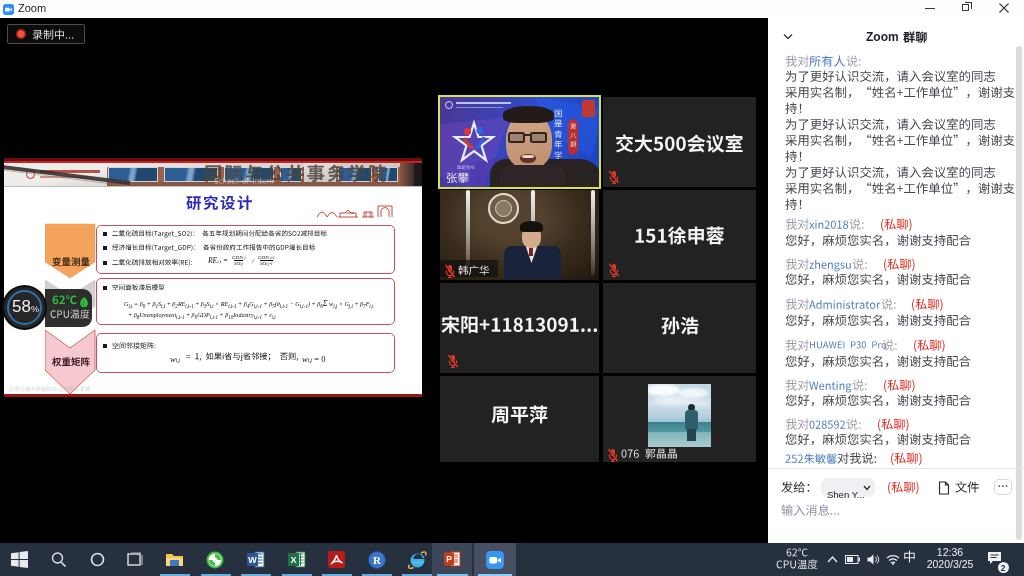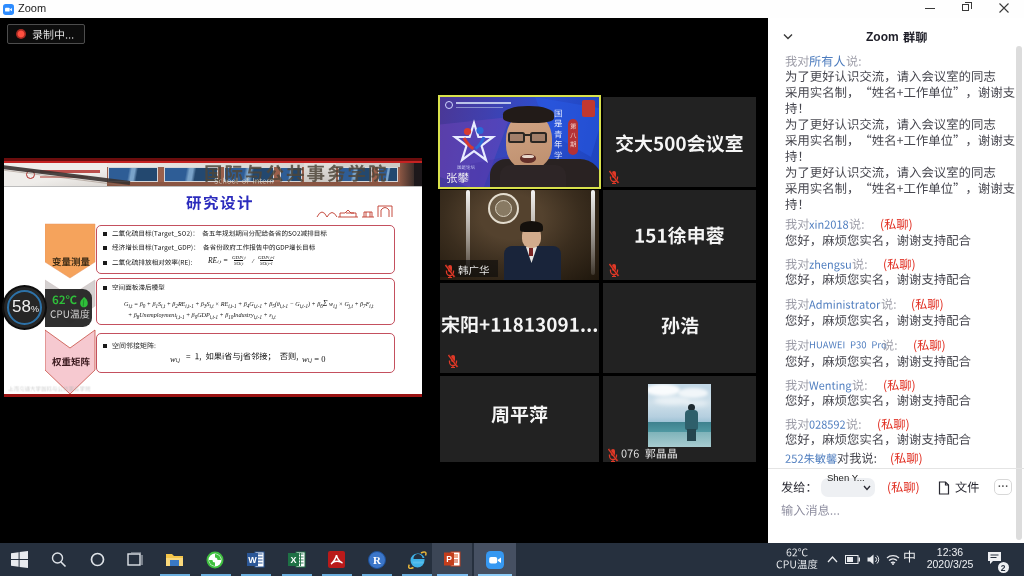--- a/index.html
+++ b/index.html
@@ -1490,21 +1490,21 @@
 <div style="position:absolute;left:781.0px;top:481.0px;">
     <svg width="36.6" height="12.7" style="display:block;overflow:visible">
       <g fill="#2a2a33" transform="translate(0,10.74) scale(0.012200,-0.012200)">
         <use href="#g226" x="0"></use>
         <use href="#g59" x="1000"></use>
         <use href="#g49" x="2000"></use>
       </g>
     </svg>
   </div>
 <div style="position:absolute;left:821px;top:478px;width:54px;height:19px;background:#eef0f3;border-radius:7px"></div>
-<div style="position:absolute;left:827px;top:472px;font:9.5px 'Liberation Sans',sans-serif;color:#222">Shen Y...</div>
+<div style="position:absolute;left:827px;top:489px;font:9.5px 'Liberation Sans',sans-serif;color:#222">Shen Y...</div>
 <svg style="position:absolute;left:863px;top:485px" width="8" height="6" viewBox="0 0 8 6">
 <path d="M1 1 L4 4.5 L7 1" fill="none" stroke="#2a2a33" stroke-width="1.3"></path>
   </svg>
 <div style="position:absolute;left:887.0px;top:481.0px;">
     <svg width="32.6" height="12.7" style="display:block;overflow:visible">
       <g fill="#e0291c" transform="translate(0,10.74) scale(0.012200,-0.012200)">
         <use href="#g41" x="0"></use>
         <use href="#g206" x="338"></use>
         <use href="#g207" x="1338"></use>
         <use href="#g48" x="2338"></use>

